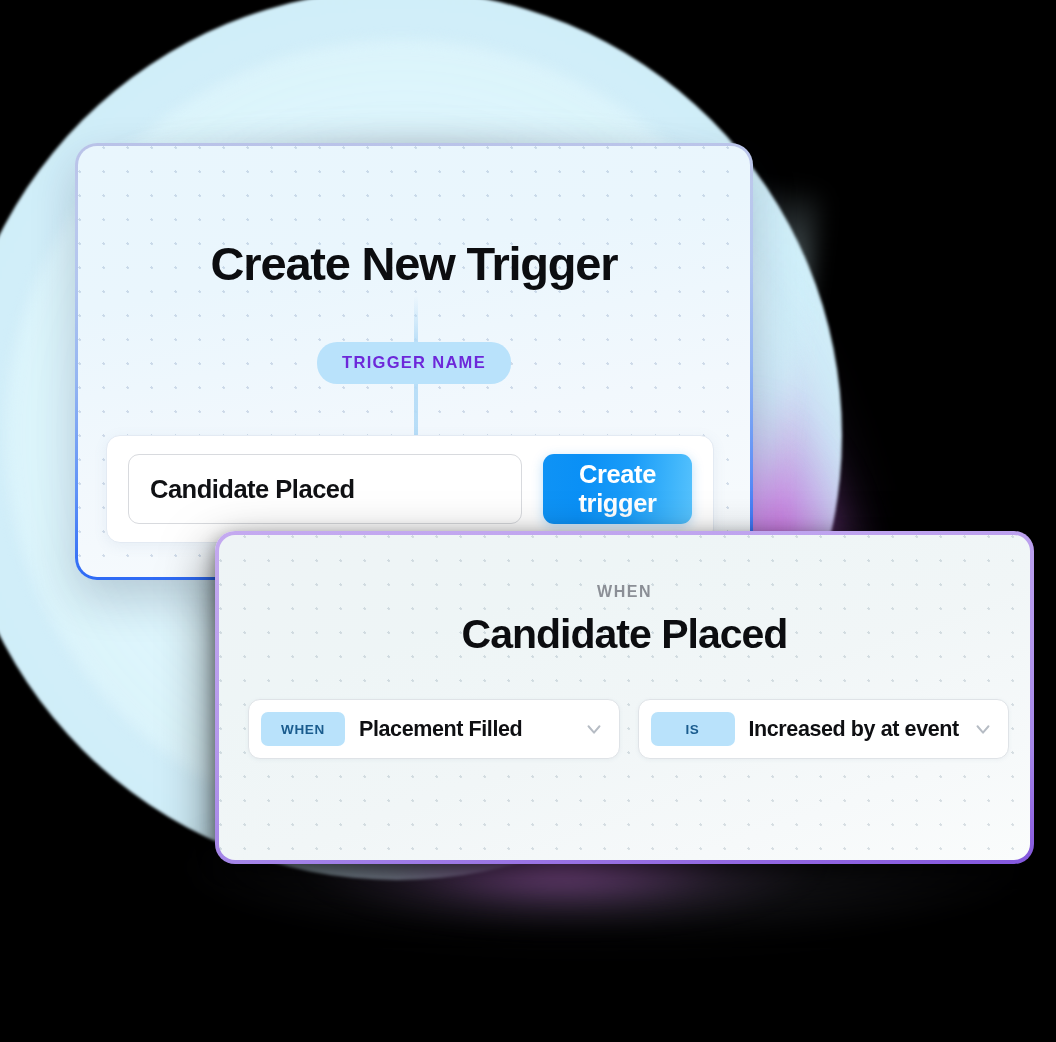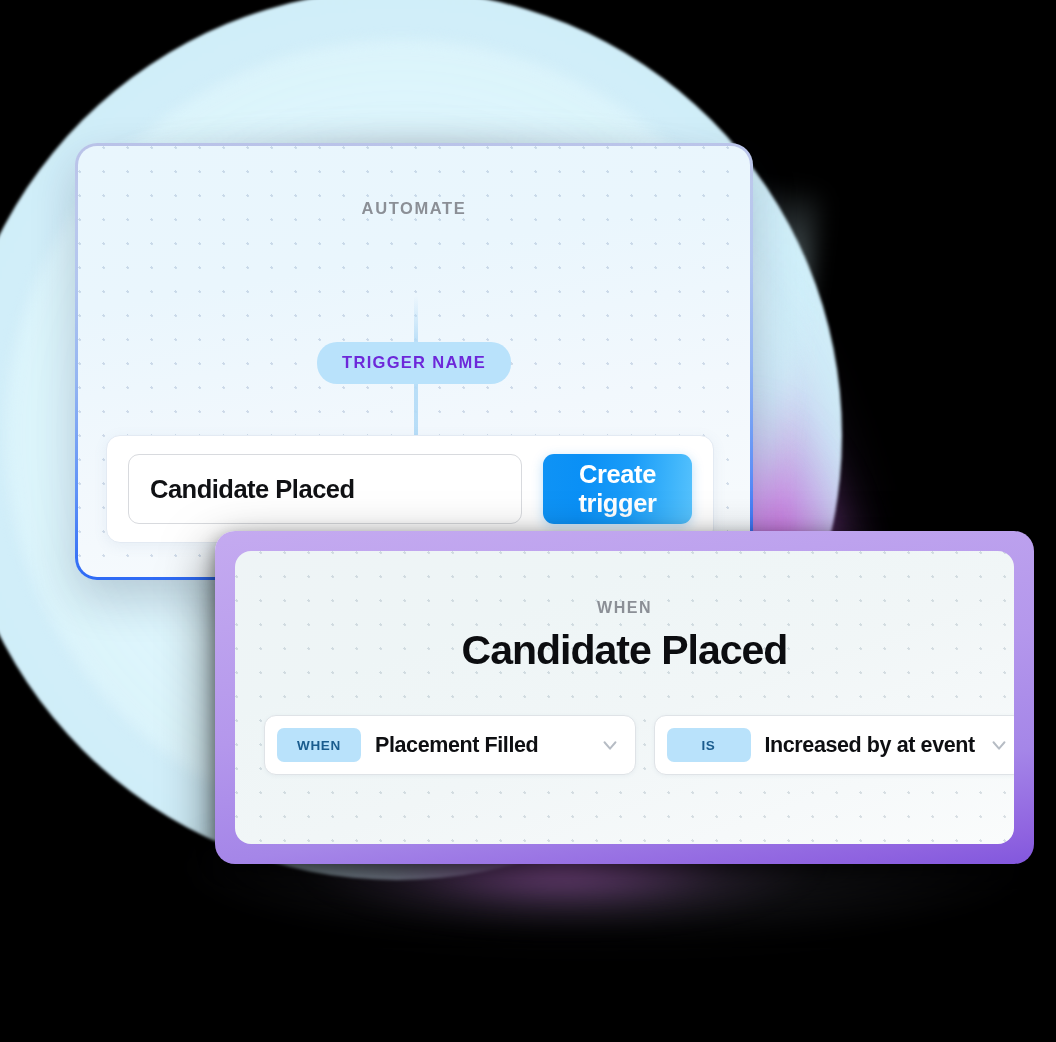--- a/index.html
+++ b/index.html
@@ -258,21 +258,21 @@
   }
 
   
   .card2 {
     position: absolute;
     left: 215px;
     top: 531px;
     width: 819px;
     height: 333px;
     border-radius: 20px;
-    padding: 20px;
+    padding: 4px;
     background: linear-gradient(172deg,
         #c4aaf0 0%,
         #bda2ee 22%,
         #b497ec 48%,
         #a586e8 74%,
         #8f63e0 93%,
         #8257dd 100%);
     box-shadow: 0 22px 52px rgba(0,0,0,0.62), 0 6px 18px rgba(0,0,0,0.42);
   }
   .card2-inner {
@@ -363,22 +363,22 @@
   <div class="glow halo-cyan-streak"></div>
   <div class="glow halo-magenta-2"></div>
   <div class="glow smoke-bottom"></div>
   <div class="glow halo-under"></div>
 
   <div class="card1">
     <div class="card1-inner">
 
       <div class="connector"></div>
 
-      <div class="eyebrow">AUTOMATE</div>
-
+
+      <div class="card1-title">Create New Trigger</div>
 
       <div class="pill-lg">TRIGGER NAME</div>
 
       <div class="form-shell">
         <input class="trigger-input" type="text" value="Candidate Placed" style="">
         <button class="create-btn">Create trigger</button>
       </div>
 
     </div>
   </div>

